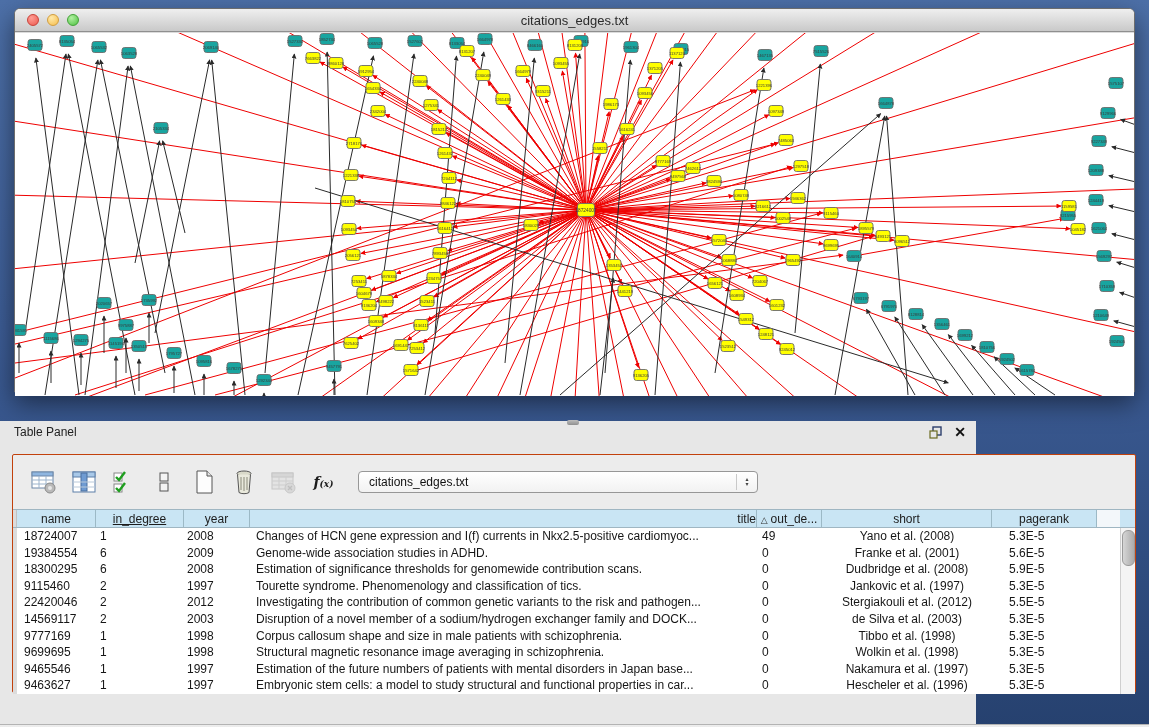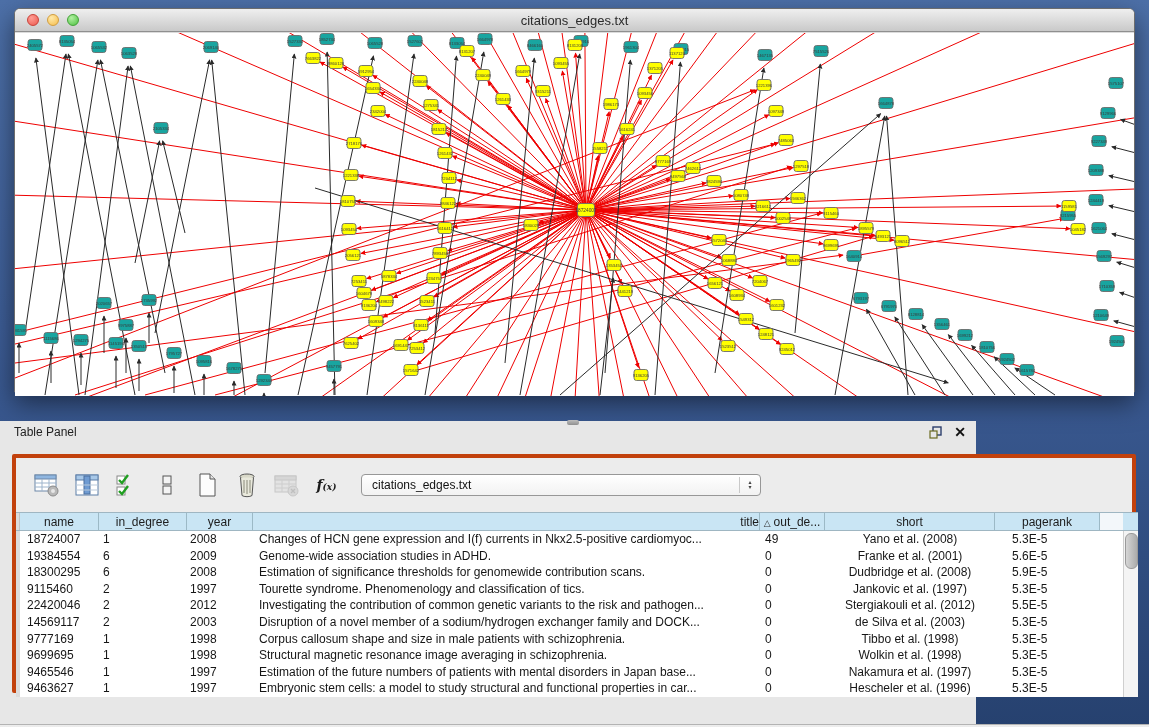--- a/index.html
+++ b/index.html
@@ -22,21 +22,21 @@
   .gcanvas svg{position:absolute;left:0;top:0;}
   
   .tpanel{position:absolute;left:0;top:421px;width:976px;height:327px;background:#e7e7e7;}
   .resize-nub{position:absolute;left:567px;top:-1px;width:12px;height:5px;border-radius:2px;
     background:linear-gradient(#bdbdbd,#8f8f8f);}
   .tp-title{height:22px;display:flex;align-items:center;padding:0 10px 0 14px;font-size:12px;color:#222;}
   .tp-title .sp{margin-left:auto;display:flex;align-items:center;gap:12px;}
   .icon-btn{cursor:default;display:flex;align-items:center;}
   .xmark{font-size:14px;font-weight:bold;color:#111;line-height:14px;}
   .tp-inner{position:absolute;left:12px;top:33px;width:1124px;height:239px;box-sizing:border-box;
-    border:4px solid #c2410c;border-radius:2px;background:#ececec;}
+    border:1px solid #c2410c;border-radius:2px;background:#ececec;}
   .toolbar{height:54px;display:flex;align-items:center;padding-left:17px;gap:13px;}
   .tbicon{width:27px;height:27px;display:flex;align-items:center;justify-content:center;}
   .fx{font-family:"DejaVu Serif",serif;font-style:italic;font-weight:bold;font-size:14px;color:#1a1a1a;}
   .fx small{font-size:9px;font-weight:bold;}
   .dropdown{height:22px;width:400px;margin-left:8px;box-sizing:border-box;
     background:linear-gradient(#ffffff,#f2f2f2);border:1px solid #979797;border-radius:4px;
     display:flex;align-items:center;padding:0 4px 0 10px;font-size:12px;color:#111;}
   .dropdown .stepper{margin-left:auto;height:16px;display:flex;flex-direction:column;align-items:center;
     justify-content:center;font-size:6px;line-height:5px;color:#444;border-left:1px solid #c9c9c9;padding-left:4px;width:12px;}
   .tablebox{position:relative;width:1122px;height:185px;background:#fff;}
@@ -623,21 +623,21 @@
           <span class="stepper">
             <span>▴</span>
             <span>▾</span>
           </span>
         </div>
       </div>
     <div class="tablebox">
       <div class="thead">
           <div class="hcell hgut cg"></div>
           <div class="hcell c0" style="padding-left: 0px; text-align: center;">name</div>
-          <div class="hcell c1" style="padding-left: 0px; text-align: center;">in_degree</div>
+          <div class="hcell c1" style="padding-left: 0px; text-align: center; text-decoration: underline;">in_degree</div>
           <div class="hcell c2" style="padding-left: 0px; text-align: center;">year</div>
           <div class="hcell c3" style="padding-left: 0px; text-align: right;">title</div>
           <div class="hcell c4" style="padding-left: 0px; text-align: center;"><span class="tri">△</span>out_de...</div>
           <div class="hcell c5" style="padding-left: 0px; text-align: center;">short</div>
           <div class="hcell c6" style="padding-left: 0px; ">pagerank</div>
           <div class="hcell hfill cfill"></div>
         </div>
       <div>
           <div class="trow">
             <div class="cell cg"></div>

